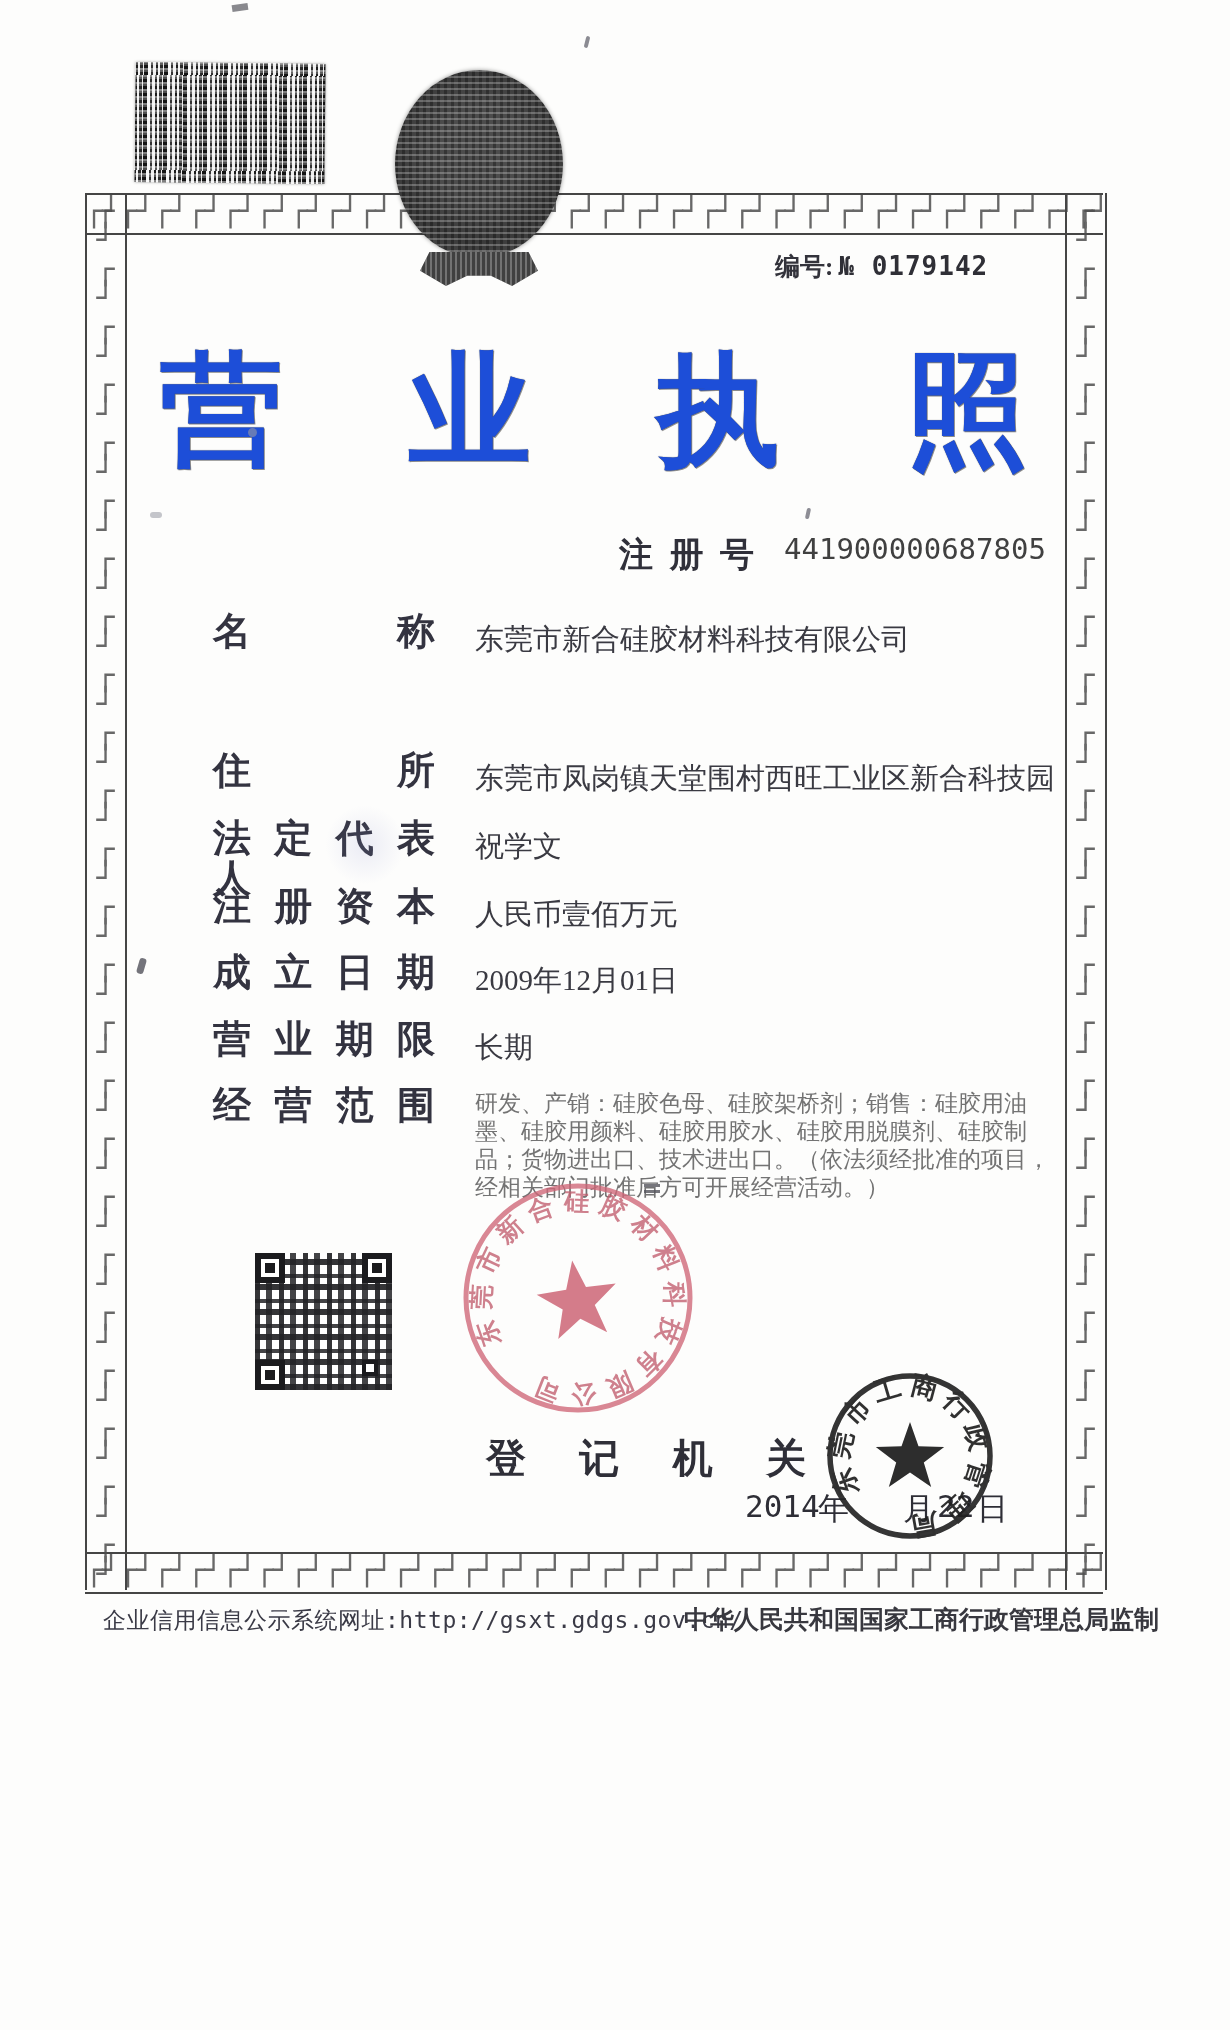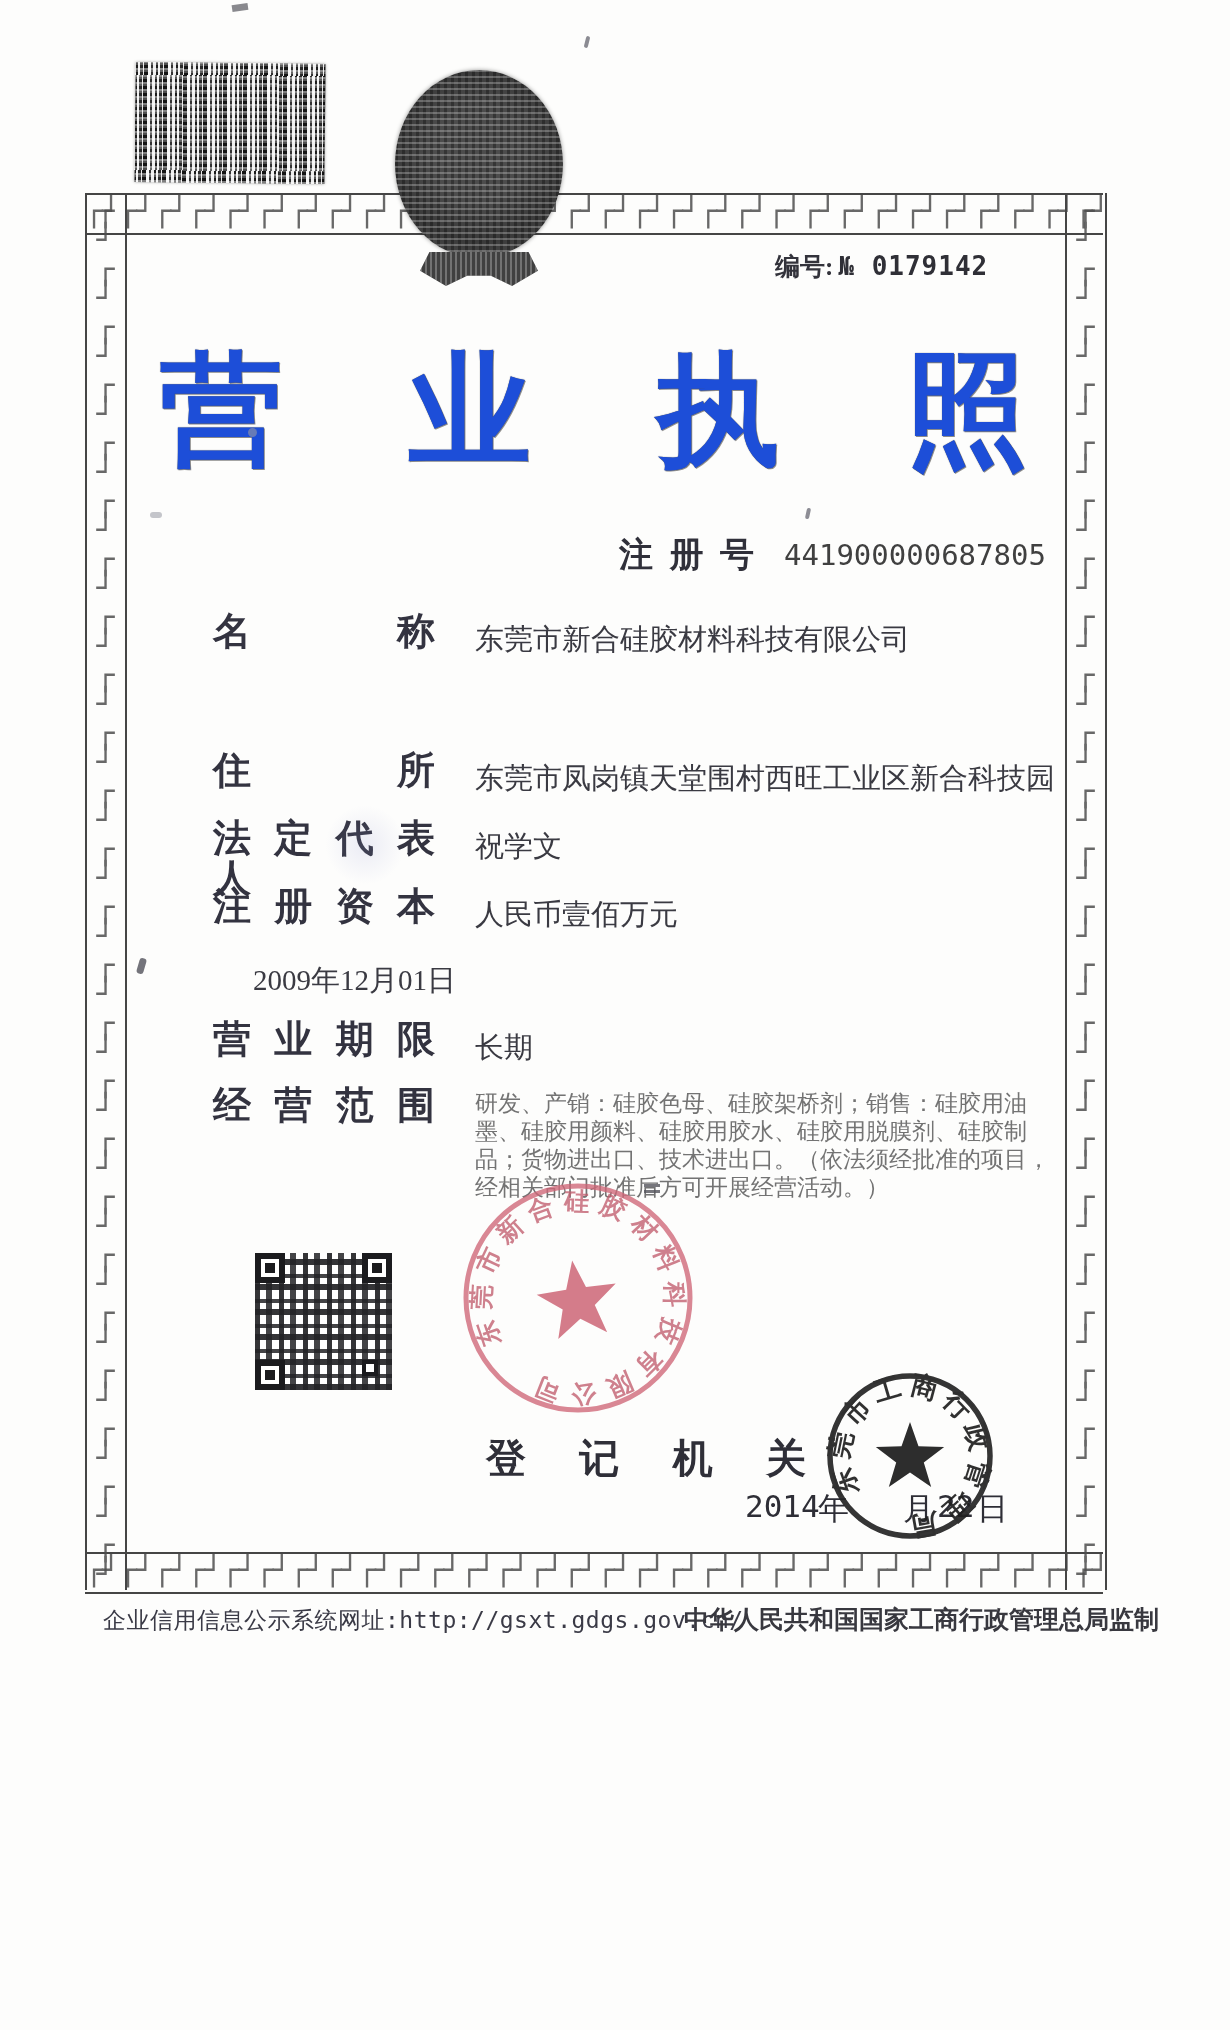--- a/index.html
+++ b/index.html
@@ -45,21 +45,21 @@
   }
   .serial{position:absolute;left:775px;top:250px;z-index:2;display:flex;gap:5px;align-items:baseline;}
   .serial-label{font-size:25px;font-weight:600;color:#33333b;}
   .serial-value{font-family:"DejaVu Sans Mono",monospace;font-size:26px;font-weight:600;color:#2f2f36;letter-spacing:1px;}
   .title{
     position:absolute;left:85px;top:330px;width:1018px;text-align:center;z-index:2;
     font-size:122px;font-weight:700;letter-spacing:42px;text-indent:42px;color:#1d4ed8;
     text-shadow:0 0 1px #444, 1px 1px 0 rgba(60,60,60,.55);
     font-family:"DejaVu Serif","Liberation Serif",serif;
   }
-  .regno{position:absolute;left:619px;top:532px;z-index:2;display:flex;align-items:center;gap:26px;}
+  .regno{position:absolute;left:619px;top:532px;z-index:2;display:flex;align-items:flex-start;gap:26px;}
   .regno-label{font-size:34px;font-weight:600;letter-spacing:4px;color:#30303a;}
   .regno-value{font-family:"DejaVu Sans Mono",monospace;font-size:29px;letter-spacing:0px;color:#404040;}
   
   .row{position:absolute;left:213px;display:flex;z-index:2;}
   .row-label{
     width:222px;flex:0 0 222px;font-size:38px;font-weight:600;color:#333340;
     text-align:justify;text-align-last:justify;line-height:1.05;
   }
   .row-value{margin-left:40px;padding-top:8px;font-size:29px;color:#3a3a42;white-space:nowrap;}
   .row-value.scope{white-space:normal;width:575px;font-size:23px;line-height:28px;padding-top:4px;color:#737373;}
@@ -146,20 +146,21 @@
   </div>
   <div class="row" style="top:819px">
     <div class="row-label">法 定 代 表 人</div>
     <div class="row-value">祝学文</div>
   </div>
   <div class="row" style="top:887px">
     <div class="row-label">注 册 资 本</div>
     <div class="row-value">人民币壹佰万元</div>
   </div>
   <div class="row" style="top:953px">
+    <div class="row-label">成 立 日 期</div>
     <div class="row-value">2009年12月01日</div>
   </div>
   <div class="row" style="top:1020px">
     <div class="row-label">营 业 期 限</div>
     <div class="row-value">长期</div>
   </div>
   <div class="row" style="top:1086px">
     <div class="row-label">经 营 范 围</div>
     <div class="row-value scope">研发、产销：硅胶色母、硅胶架桥剂；销售：硅胶用油墨、硅胶用颜料、硅胶用胶水、硅胶用脱膜剂、硅胶制品；货物进出口、技术进出口。（依法须经批准的项目，经相关部门批准后方可开展经营活动。）</div>
   </div>

